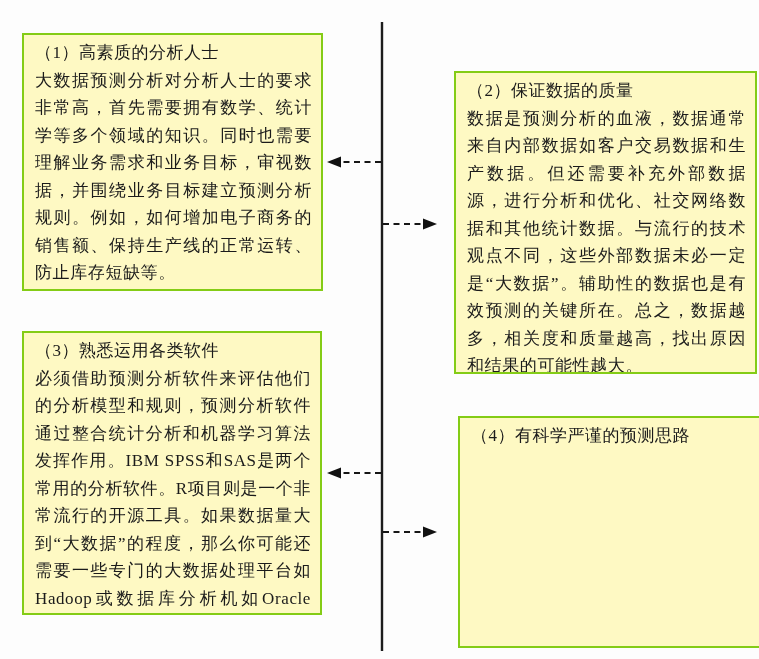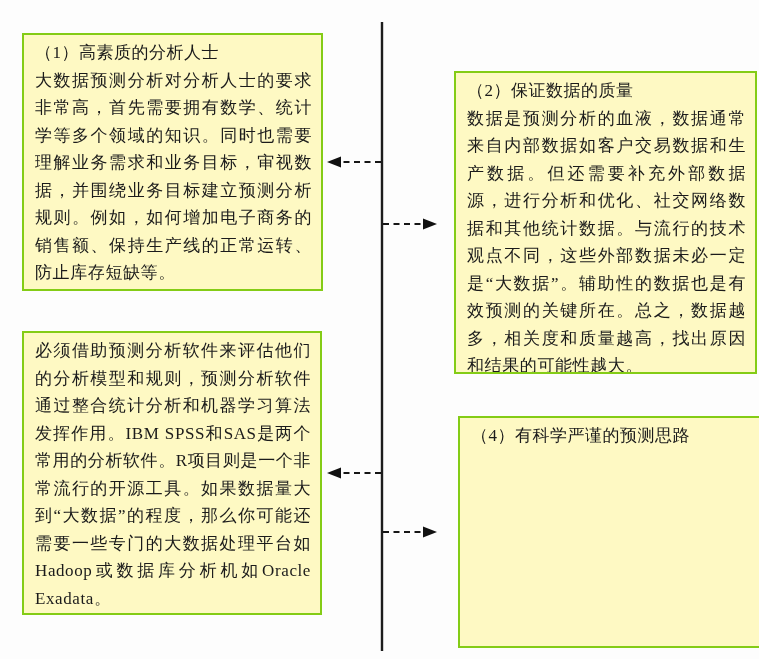--- a/index.html
+++ b/index.html
@@ -94,20 +94,21 @@
     <h3 class="box-title">（1）高素质的分析人士</h3>
     <p class="box-body">大数据预测分析对分析人士的要求非常高，首先需要拥有数学、统计学等多个领域的知识。同时也需要理解业务需求和业务目标，审视数据，并围绕业务目标建立预测分析规则。例如，如何增加电子商务的销售额、保持生产线的正常运转、防止库存短缺等。</p>
   </section>
 
   <section class="box box-2">
     <h3 class="box-title">（2）保证数据的质量</h3>
     <p class="box-body">数据是预测分析的血液，数据通常来自内部数据如客户交易数据和生产数据。但还需要补充外部数据源，进行分析和优化、社交网络数据和其他统计数据。与流行的技术观点不同，这些外部数据未必一定是“大数据”。辅助性的数据也是有效预测的关键所在。总之，数据越多，相关度和质量越高，找出原因和结果的可能性越大。</p>
   </section>
 
   <section class="box box-3">
+    <h3 class="box-title">（3）熟悉运用各类软件</h3>
     <p class="box-body">必须借助预测分析软件来评估他们的分析模型和规则，预测分析软件通过整合统计分析和机器学习算法发挥作用。IBM SPSS和SAS是两个常用的分析软件。R项目则是一个非常流行的开源工具。如果数据量大到“大数据”的程度，那么你可能还需要一些专门的大数据处理平台如Hadoop或数据库分析机如Oracle Exadata。</p>
   </section>
 
   <section class="box box-4">
     <h3 class="box-title">（4）有科学严谨的预测思路</h3>
   </section>
 
 </div>
 
 </body></html>

